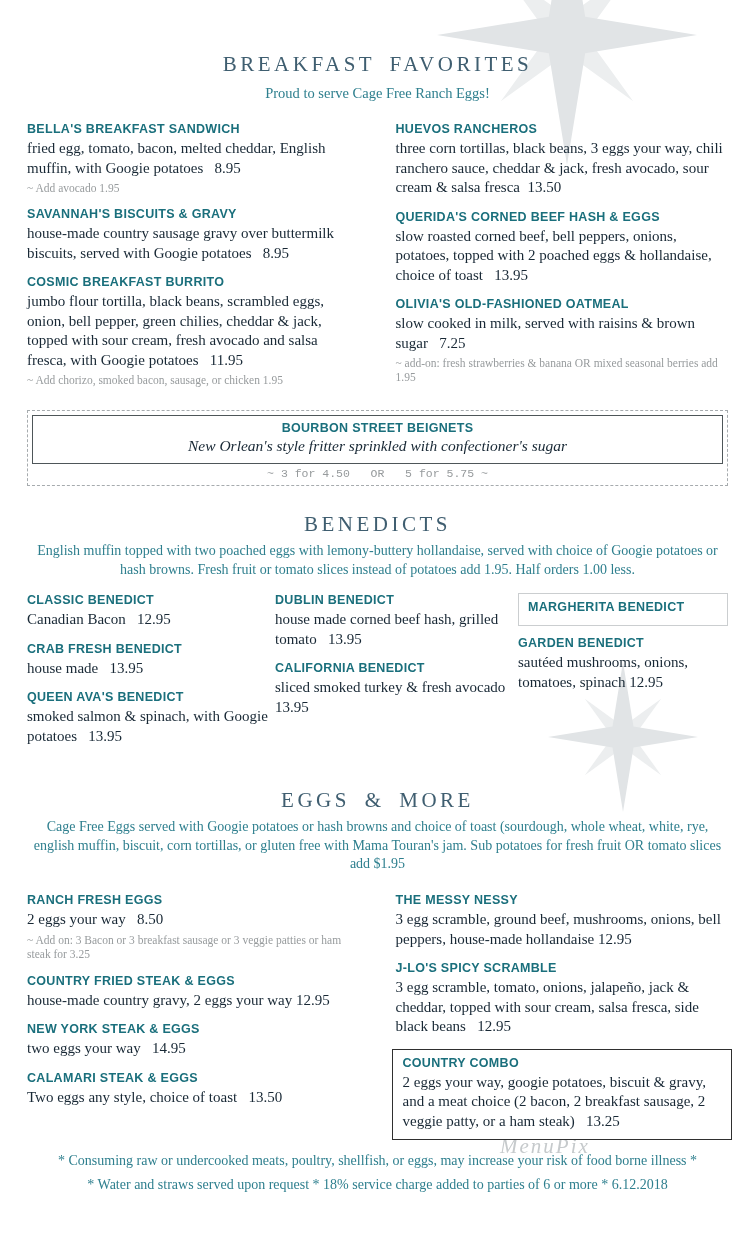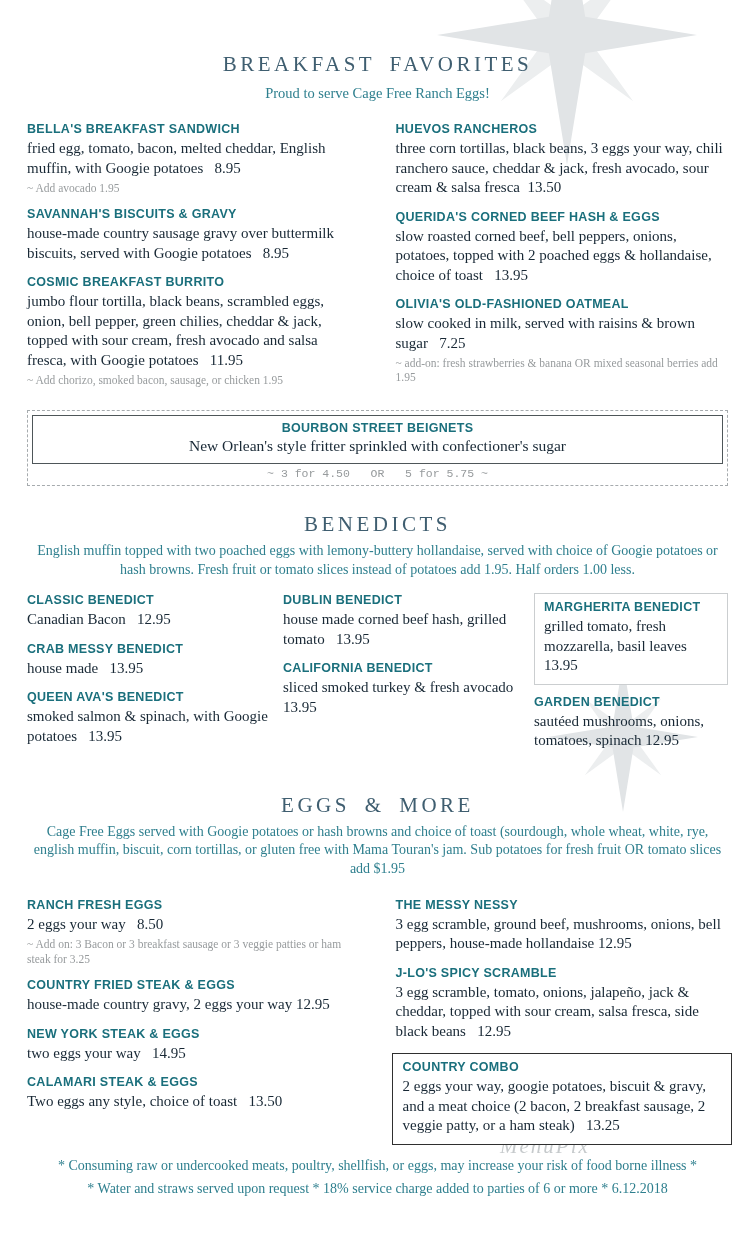--- a/index.html
+++ b/index.html
@@ -25,38 +25,38 @@
   }
   .mt26 { margin-top:26px; }
   .mt30 { margin-top:30px; }
   .subtitle { margin-top:8px; text-align:center; color:#2e7f8e; font-size:14.5px; }
   .intro {
     margin-top:5px; text-align:center; color:#2e7f8e;
     font-size:14px; line-height:1.32; padding:0 6px;
   }
 
   .grid2 { display:grid; grid-template-columns:1fr 1fr; column-gap:36px; margin-top:20px; }
-  .grid3 { display:grid; grid-template-columns:248px 243px 1fr; margin-top:14px;gap:8px; }
+  .grid3 { display:grid; grid-template-columns:248px 243px 1fr; margin-top:14px; }
 
   .item { margin-bottom:12px; }
   .iname {
     font-family:"Liberation Sans", sans-serif; font-weight:700;
     font-size:12.5px; letter-spacing:.3px; color:#1a6f7c; margin-bottom:3px;
   }
   .idesc { font-size:15px; line-height:1.3; white-space:pre-wrap; }
   .inote { font-size:11.5px; color:#979b9d; line-height:1.25; margin-top:3px; white-space:pre-wrap; }
   .center { text-align:center; }
 
   .beignets-outer {
     border:1px dashed #a6abae; margin-top:10px; padding:4px 4px 3px;
     text-align:center; background:#fff;
   }
   .beignets-inner { border:1px solid #4e5659; padding:5px 10px 8px; }
   .beignets-inner .iname { margin-bottom:2px; }
-  .bdesc { font-size:15.5px; white-space:pre-wrap; }
+  .bdesc { font-size:15.5px; white-space:pre-wrap;font-style:italic; }
   .beignets-outer .inote { margin-top:3px; margin-bottom:1px;font-family:Liberation Mono, monospace; }
 
   .boxed-light {
     border:1px solid #cbced0; background:#fff; padding:6px 9px 8px;
     margin-bottom:10px;
   }
   .boxed-light .item { margin-bottom:0; }
   .boxed-dark {
     border:1px solid #2f2f2f; background:#fff; padding:6px 10px 8px;
     margin-left:-4px; margin-right:-4px; margin-top:2px;
@@ -131,21 +131,21 @@
     <h1 class="bigtitle mt26">BENEDICTS</h1>
     <p class="intro">English muffin topped with two poached eggs with lemony-buttery hollandaise, served with choice of Googie potatoes or hash browns.  Fresh fruit or tomato slices instead of potatoes add 1.95. Half orders 1.00 less.</p>
 
     <div class="grid3">
       <div class="col">
         <div class="item">
           <div class="iname">CLASSIC BENEDICT</div>
           <div class="idesc">Canadian Bacon   12.95</div>
         </div>
         <div class="item">
-          <div class="iname">CRAB MESSY BENEDICT</div>
+          <div class="iname">CRAB FRESH BENEDICT</div>
           <div class="idesc">house made   13.95</div>
         </div>
         <div class="item">
           <div class="iname">QUEEN AVA'S BENEDICT</div>
           <div class="idesc">smoked salmon &amp; spinach, with Googie potatoes   13.95</div>
         </div>
       </div>
       <div class="col">
         <div class="item">
           <div class="iname">DUBLIN BENEDICT</div>
@@ -153,21 +153,20 @@
         </div>
         <div class="item">
           <div class="iname">CALIFORNIA BENEDICT</div>
           <div class="idesc">sliced smoked turkey &amp; fresh avocado   13.95</div>
         </div>
       </div>
       <div class="col">
         <div class="boxed-light">
           <div class="item">
             <div class="iname">MARGHERITA BENEDICT</div>
-            <div class="idesc">grilled tomato, fresh mozzarella, basil leaves 13.95</div>
           </div>
         </div>
         <div class="item">
           <div class="iname">GARDEN BENEDICT</div>
           <div class="idesc">sautéed mushrooms, onions, tomatoes, spinach 12.95</div>
         </div>
       </div>
     </div>
 
     <h1 class="bigtitle mt30">EGGS &amp; MORE</h1>

